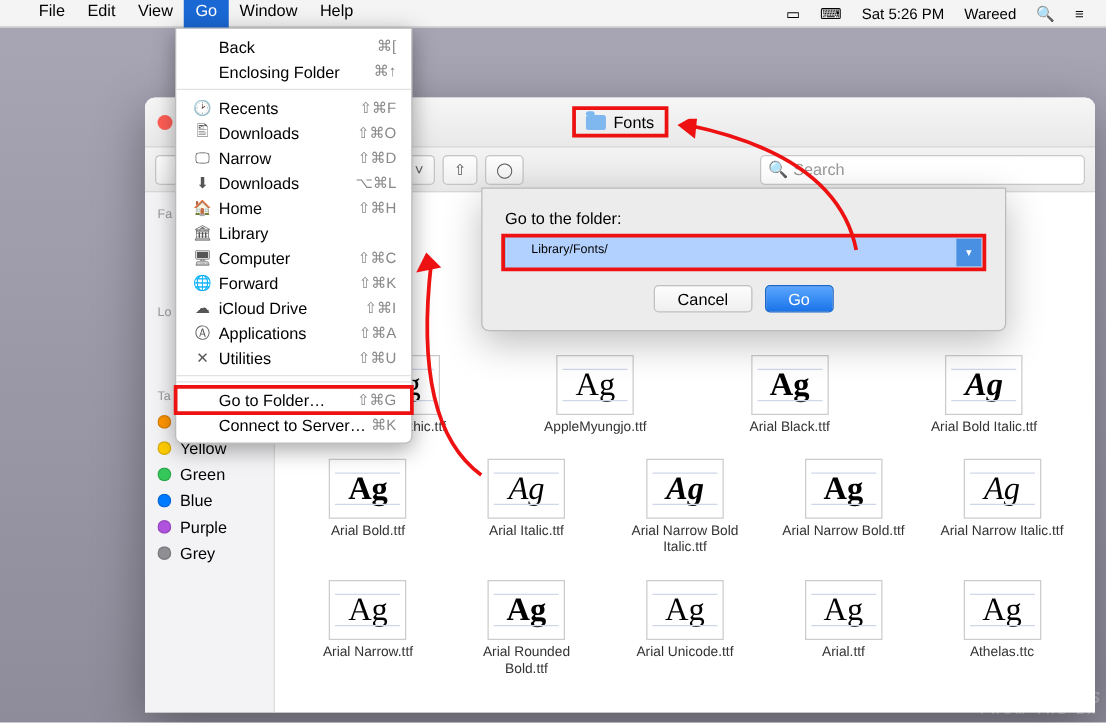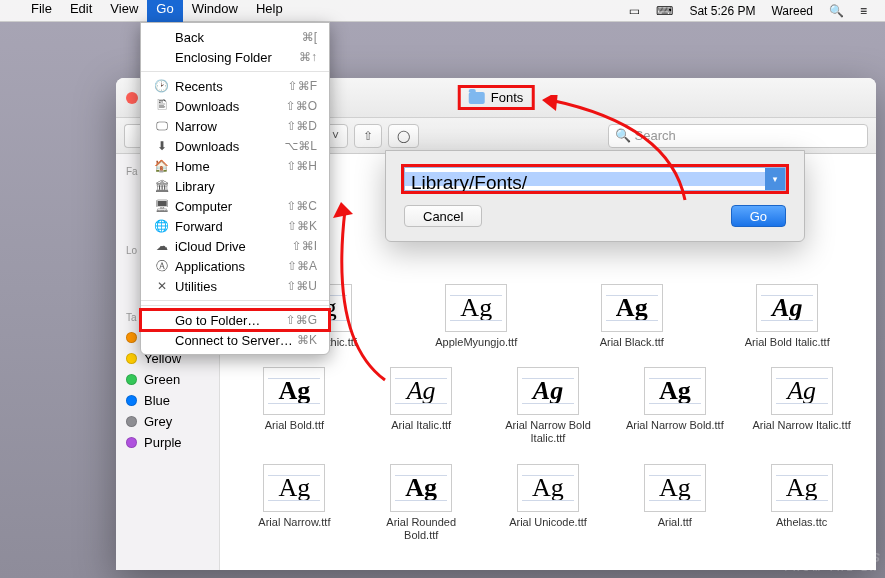--- a/index.html
+++ b/index.html
@@ -41,23 +41,23 @@
 .content{flex:1;background:#fff;padding:10px 15px;overflow:hidden;position:relative}
 .grid{display:grid;grid-template-columns:repeat(5,1fr);gap:12px 8px}
 .fitem{display:flex;flex-direction:column;align-items:center;gap:4px;text-align:center}
 .fthumb{width:62px;height:48px;border:1px solid #ccc;background:#fff;display:flex;align-items:center;justify-content:center;font-family:Georgia,serif;font-size:26px;position:relative}
 .fthumb::before,.fthumb::after{content:'';position:absolute;left:4px;right:4px;height:1px;background:#cfd8e8}
 .fthumb::before{top:10px}.fthumb::after{bottom:10px}
 .fname{font-size:11px;color:#333;max-width:100px;line-height:1.2}
 .dialog{position:absolute;left:385px;top:150px;width:420px;background:#ececec;border:1px solid #bbb;border-radius:0 0 6px 6px;box-shadow:0 10px 30px rgba(0,0,0,0.25);z-index:50;padding:16px 18px 14px}
 .dialog .lbl{font-size:13px;margin-bottom:8px}
 .dialog .combo{height:24px;border:1px solid #9cb8e0;background:#fff;display:flex;align-items:center;outline:3px solid #e11}
-.dialog .combo .txt{flex:1;padding:0 6px;background:#b3d1ff;color:#000;font-size:19px;height:14px;line-height:22px}
+.dialog .combo .txt{flex:1;padding:0 20px;background:#b3d1ff;color:#000;font-size:10px;height:27px;line-height:22px}
 .dialog .combo .dd{width:20px;height:22px;background:#4a90e2;display:flex;align-items:center;justify-content:center;color:#fff;font-size:9px}
-.dialog .btns{display:flex;justify-content:space-between;gap:10px;margin-top:14px}
+.dialog .btns{display:flex;justify-content:center;gap:10px;margin-top:14px}
 .dialog .btn{height:22px;padding:0 18px;border-radius:4px;border:1px solid #c0c0c0;background:linear-gradient(#fdfdfd,#efefef);font-size:13px;display:flex;align-items:center}
 .dialog .btn.primary{background:linear-gradient(#5aa7ff,#1a73e8);color:#fff;border-color:#1a65c8}
 .watermark{position:absolute;right:6px;bottom:6px;color:rgba(255,255,255,0.22);font-size:26px;font-weight:bold;font-style:italic;letter-spacing:-1px;z-index:200;text-align:right;line-height:0.9}
 .watermark span{display:block;font-size:9px;font-weight:bold;font-style:normal;letter-spacing:3px}
 svg.arrow{position:absolute;z-index:150;pointer-events:none}
 </style>
 </head>
 <body>
 
 <div class="menubar">
@@ -204,27 +204,27 @@
           </div>
           <div class="tag">
             <span class="dot" style="background:#34c759"></span>
             <span>Green</span>
           </div>
           <div class="tag">
             <span class="dot" style="background:#007aff"></span>
             <span>Blue</span>
           </div>
           <div class="tag">
+            <span class="dot" style="background:#af52de"></span>
+            <span>Purple</span>
+          </div>
+          <div class="tag">
             <span class="dot" style="background:#8e8e93"></span>
             <span>Grey</span>
           </div>
-          <div class="tag">
-            <span class="dot" style="background:#af52de"></span>
-            <span>Purple</span>
-          </div>
         </div>
     </div>
     <div class="content">
       <div class="grid" id="grid-row1" style="grid-template-columns:repeat(4,1fr);margin-left:12px;margin-top:120px">
           <div class="fitem">
             <div class="fthumb" style="font-style:normal;font-weight:normal">Ag</div>
             <div class="fname">AppleGothic.ttf</div>
           </div>
           <div class="fitem">
             <div class="fthumb" style="font-style:normal;font-weight:normal">Ag</div>
@@ -281,20 +281,21 @@
           <div class="fitem">
             <div class="fthumb" style="font-style:normal;font-weight:normal">Ag</div>
             <div class="fname">Athelas.ttc</div>
           </div>
         </div>
     </div>
   </div>
 </div>
 
 <div class="dialog">
+  <div class="lbl">Go to the folder:</div>
   <div class="combo">
     <div class="txt">Library/Fonts/</div>
     <div class="dd">▾</div>
   </div>
   <div class="btns">
     <div class="btn">Cancel</div>
     <div class="btn primary">Go</div>
   </div>
 </div>
 

